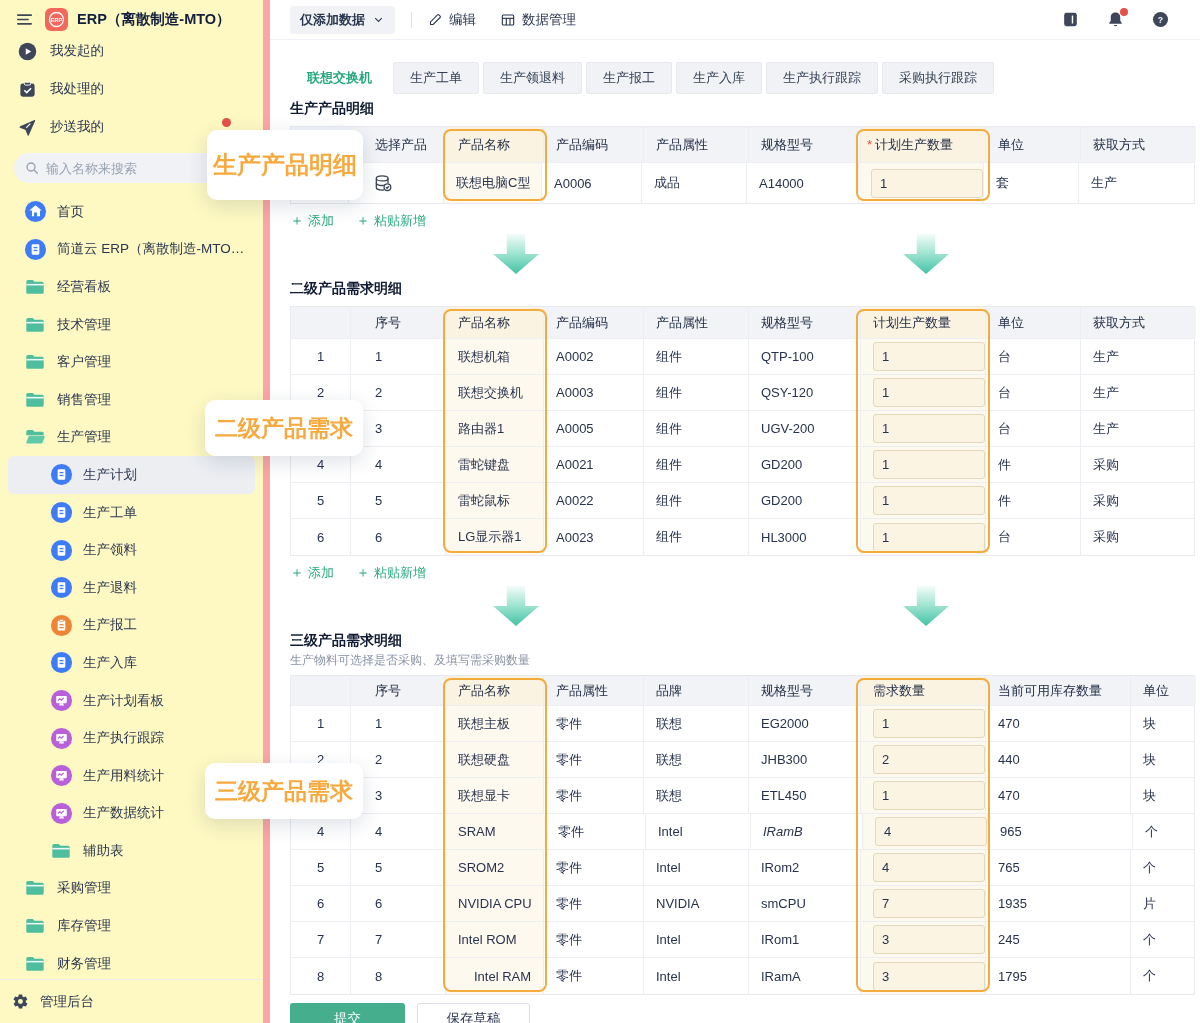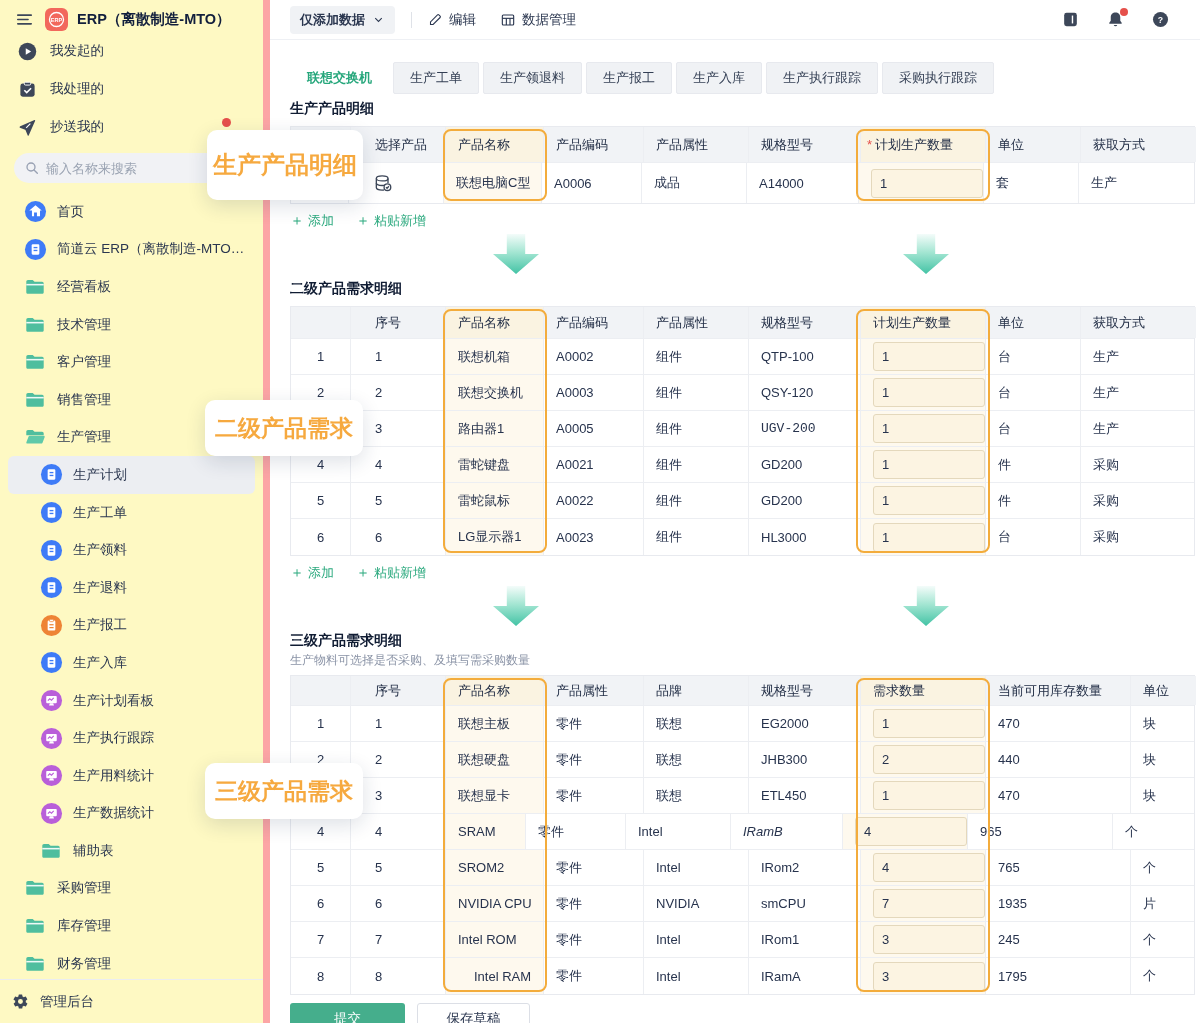--- a/index.html
+++ b/index.html
@@ -17,21 +17,21 @@
   .reddot { position:absolute; left:222px; top:118px; width:9px; height:9px; border-radius:50%;
     background:#E5504B; }
   .sb-search { margin:7px 14px 10px; height:30px; background:#F1F2F5; border-radius:16px;
     display:flex; align-items:center; gap:6px; padding:12px 10px; flex:none; }
   .sb-search input { border:none; background:transparent; outline:none; font-size:13px;
     color:#2B3750; width:100%; }
   .sb-search input::placeholder { color:#9AA3B2; }
   nav { flex:1; overflow:hidden; }
   .nav-item { height:37.6px; display:flex; align-items:center; gap:10px; padding-left:15px;
     font-size:13.5px; color:#2B3750; margin:0 8px; border-radius:6px; cursor:pointer; }
-  .nav-item.sub { padding-left:31px; }
+  .nav-item.sub { padding-left:41px; }
   .nav-item.sel { background:#ECEEF2; }
   .nlb { white-space:nowrap; overflow:hidden; text-overflow:ellipsis; padding-right:6px; }
   .nic, .qic { display:flex; align-items:center; justify-content:center; width:24px; flex:none; }
   .sb-foot { height:44px; border-top:1px solid #EBEDF1; display:flex; align-items:center;
     gap:8px; padding-left:8px; font-size:13.5px; color:#2B3750; flex:none; cursor:pointer; }
 
   
   main { flex:1; display:flex; flex-direction:column; overflow:hidden; }
   .toolbar { height:40px; flex:none; border-bottom:1px solid #EEF0F4; display:flex;
     align-items:center; padding:0 30px 0 20px; }
@@ -635,21 +635,21 @@
               </div>
               <div class="tc hlb" style="width: 98px;">
                 <span>路由器1</span>
               </div>
               <div class="tc" style="width: 100px;">
                 <span>A0005</span>
               </div>
               <div class="tc" style="width: 105px;">
                 <span>组件</span>
               </div>
-              <div class="tc" style="width: 112px; font-family: Liberation Mono, monospace;">
+              <div class="tc" style="width: 112px;">
                 <span>UGV-200</span>
               </div>
               <div class="tc hlb" style="width: 125px;">
                 <input class="qty" value="1" style="">
               </div>
               <div class="tc" style="width: 95px;">
                 <span>台</span>
               </div>
               <div class="tc" style="width: 115px;">
                 <span>生产</span>
@@ -881,21 +881,21 @@
                 <span>块</span>
               </div>
             </div>
             <div class="trow" style="height: 36px;">
               <div class="tc c0" style="width: 60px;">
                 <span>4</span>
               </div>
               <div class="tc c1" style="width: 95px;">
                 <span>4</span>
               </div>
-              <div class="tc hlb" style="width: 80px;">
+              <div class="tc hlb" style="width: 100px;">
                 <span>SRAM</span>
               </div>
               <div class="tc" style="width: 100px;">
                 <span>零件</span>
               </div>
               <div class="tc" style="width: 105px;">
                 <span>Intel</span>
               </div>
               <div class="tc" style="width: 112px; font-style: italic;">
                 <span>IRamB</span>

